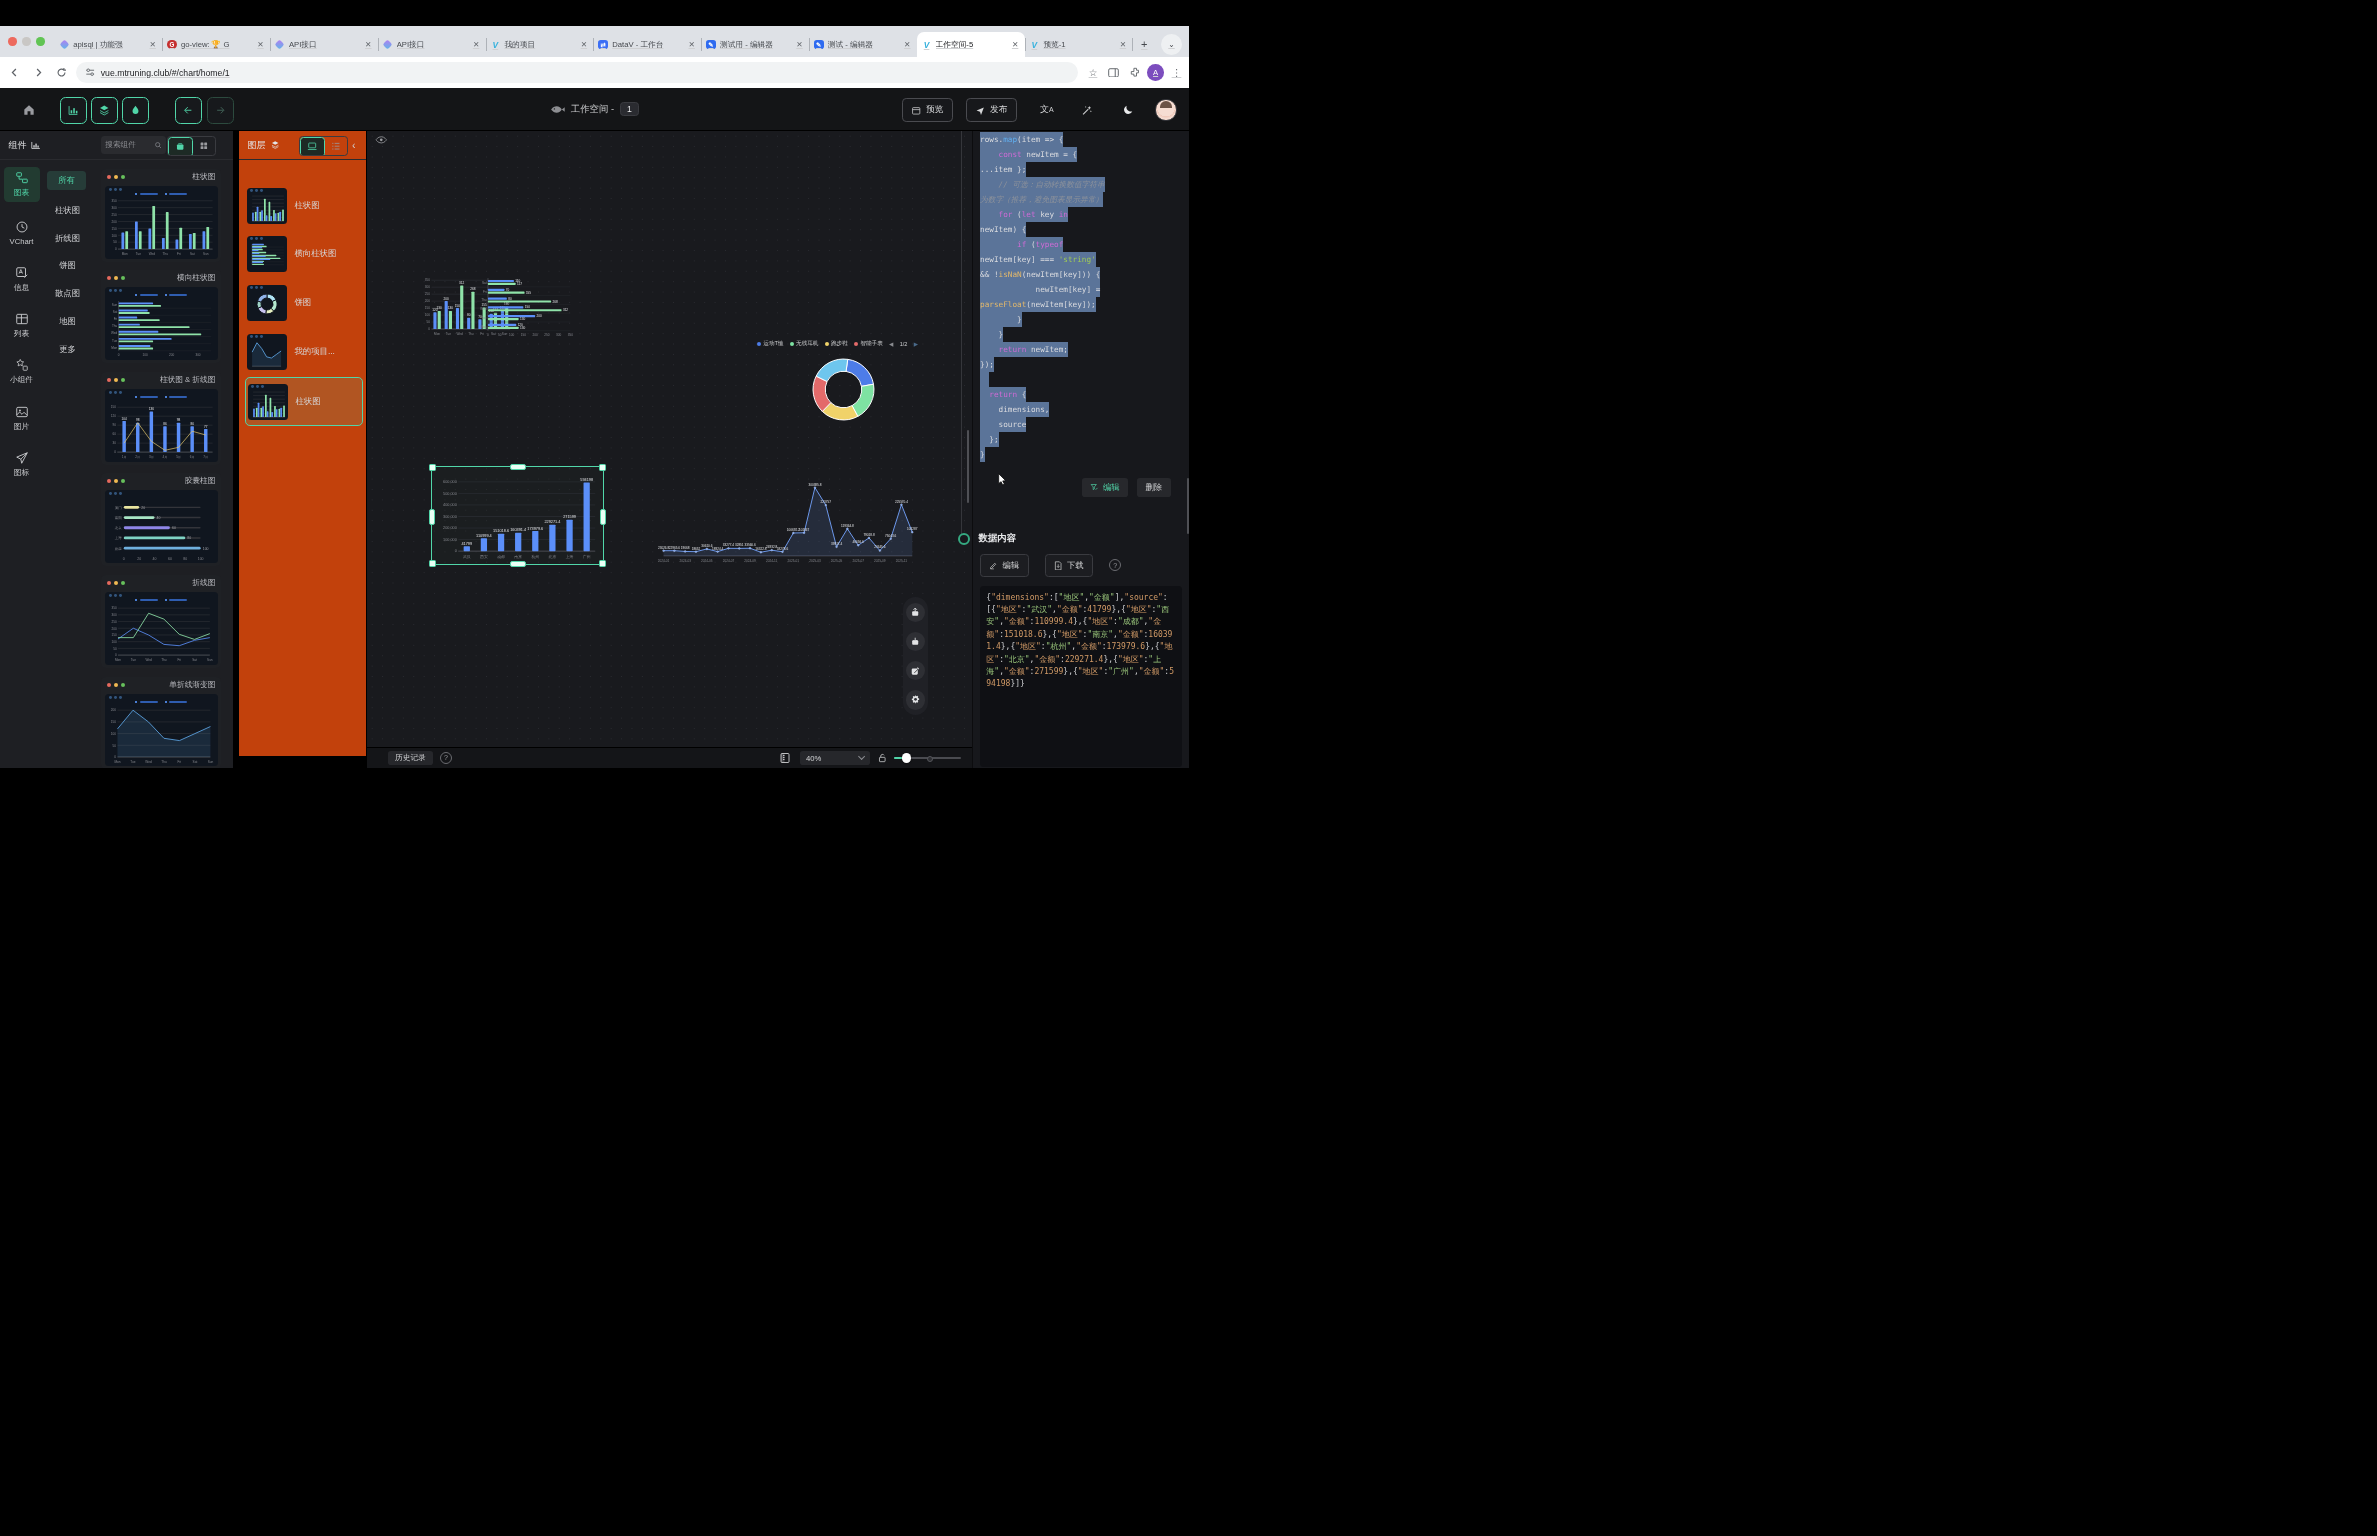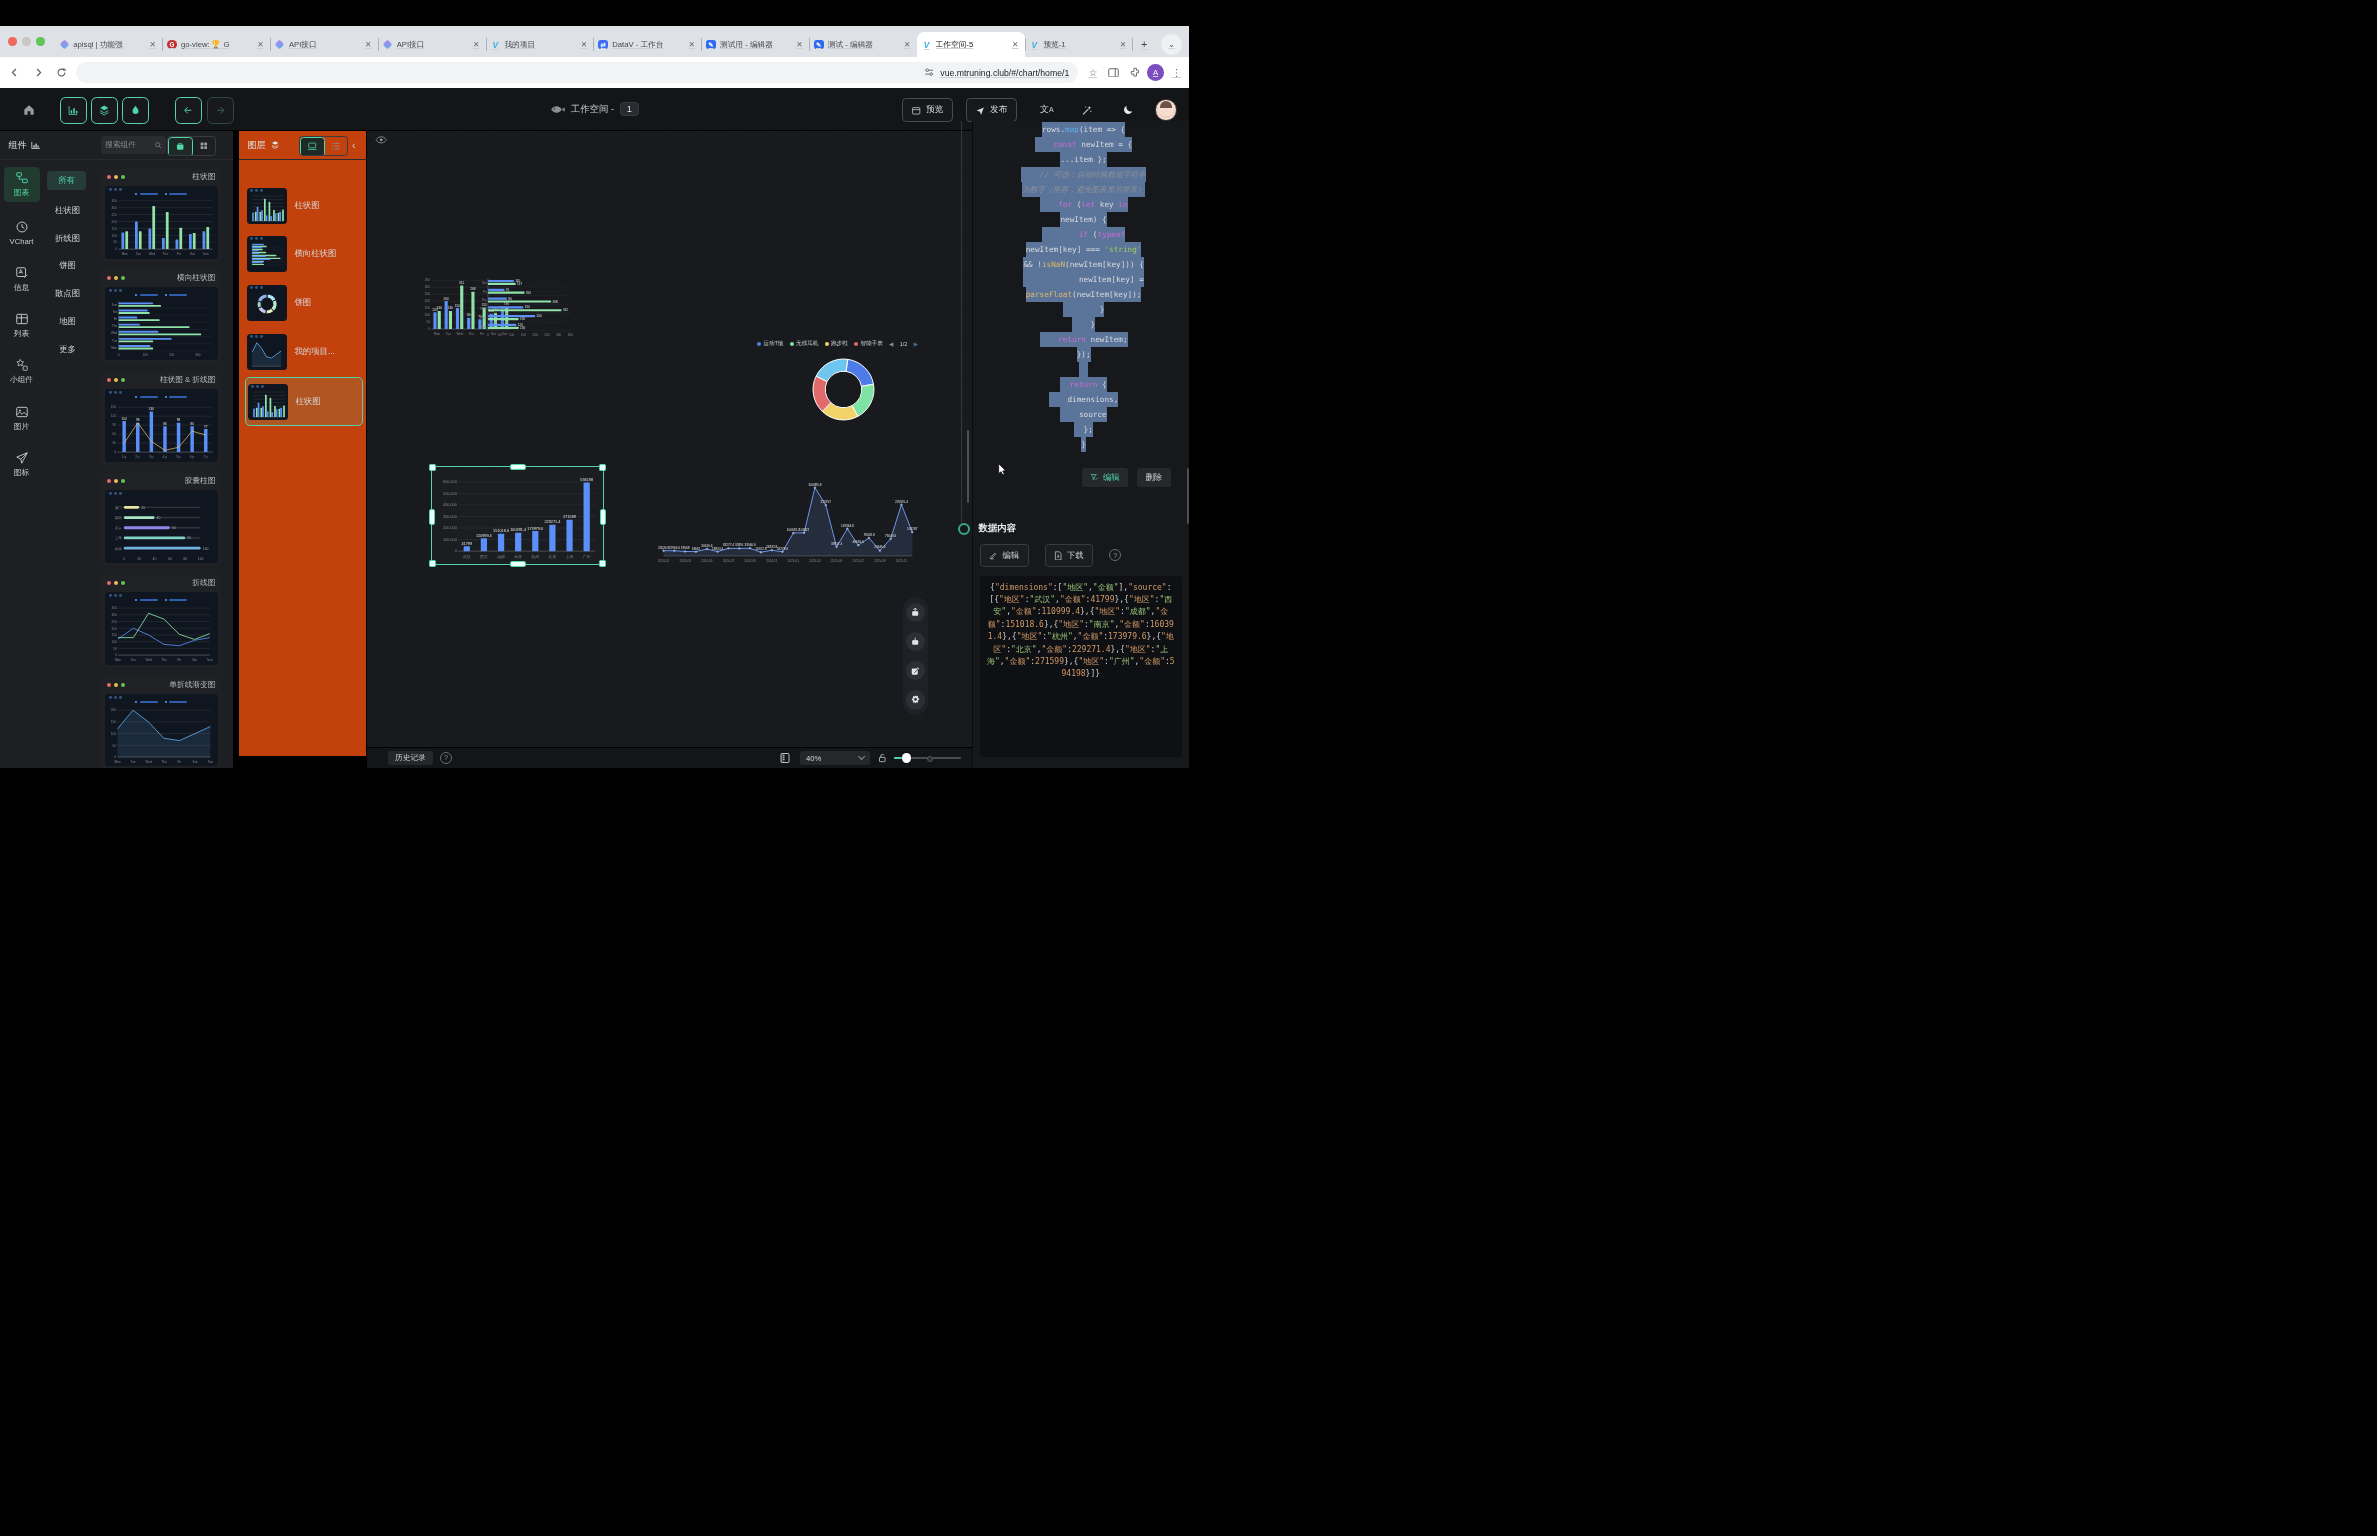--- a/index.html
+++ b/index.html
@@ -25,42 +25,42 @@
   .fav.diamond{color:#fff;background:linear-gradient(135deg,#b47ef2,#5fb6e8);border-radius:2.1px;transform:rotate(45deg);width:7px;height:7px;margin:1.4px;font-size:0;}
   .fav.g{background:#c52f2f;color:#fff;border-radius:50%;font-size:6.3px;}
   .fav.v{color:#38b2dd;font-weight:800;font-size:8.4px;font-style:italic;}
   .fav.datav{background:#3b6ef5;color:#fff;border-radius:2.8px;font-size:6.3px;}
   .fav.pencil{background:#2f6bf0;color:#fff;border-radius:2.8px;font-size:6.3px;}
   .newtab{width:19.5px;height:19.5px;margin:0 2.8px 2.8px 1.4px;display:flex;align-items:center;justify-content:center;font-size:11px;color:#45484d;}
   .tsep{width:0.7px;height:12.5px;background:#aeb2b8;margin-bottom:6.3px;}
   .tabchev{width:21px;height:21px;margin:0 7px 2.1px 4.2px;background:#eef0f2;border-radius:10.4px;display:flex;align-items:center;justify-content:center;color:#45484d;font-size:7.7px;}
   #urlbar{left:0;top:57px;width:1189px;height:31px;background:#fff;display:flex;align-items:center;}
   .navic{width:18px;height:18px;display:flex;align-items:center;justify-content:center;margin-left:5.6px;color:#5f6368;}
-  #omnibox{height:21px;border-radius:10.4px;background:#f1f3f4;flex:1;margin:0 7px 0 5.6px;display:flex;align-items:center;gap:5.6px;padding:0 8.4px;color:#202124;font-size:8.7px;justify-content:flex-end;}
+  #omnibox{height:21px;border-radius:10.4px;background:#f1f3f4;flex:1;margin:0 7px 0 5.6px;display:flex;align-items:center;gap:5.6px;padding:0 8.4px;color:#202124;font-size:8.7px;}
   .urlic{width:16.7px;height:16.7px;display:flex;align-items:center;justify-content:center;color:#5f6368;font-size:9.7px;margin-right:4.2px;}
   #avatarA{width:16.7px;height:16.7px;border-radius:50%;background:#7c4dbe;color:#fff;font-size:7.7px;display:flex;align-items:center;justify-content:center;margin-right:4.2px;}
   
   #appheader{left:0;top:88px;width:1189px;height:42px;background:#141517;border-bottom:0.7px solid #000;}
   .gbtn{position:absolute;top:9px;width:25px;height:25px;border:0.7px solid #51d6a9;border-radius:5.6px;
         display:flex;align-items:center;justify-content:center;color:#51d6a9;background:#17191c;}
   .gbtn.dim{border-color:#2c4a3e;color:#44665a;}
   .hbtn{position:absolute;top:10.4px;height:22px;border:0.7px solid #4a4b50;border-radius:4.2px;background:#17181b;
         display:flex;align-items:center;gap:4.2px;padding:0 8.4px;font-size:8.7px;color:#d6d7d9;}
   .hic{position:absolute;top:12px;width:19.5px;height:19.5px;display:flex;align-items:center;justify-content:center;color:#d2d3d5;}
   #titlewrap{position:absolute;left:0;right:0;top:0;height:42px;display:flex;align-items:center;justify-content:center;gap:5.6px;font-size:9.4px;color:#cfd0d2;}
   #pagebadge{background:#2a2b30;border:0.7px solid #3a3b40;border-radius:3.5px;padding:1.4px 6.3px;color:#e8e8ea;font-size:8.7px;}
   #avatar2{position:absolute;left:1155px;top:11px;width:19.5px;height:19.5px;border-radius:50%;
            background:radial-gradient(circle at 50% 38%,#f6ddd2 55%,#f0c9ba 56%,#f6ddd2 70%);overflow:hidden;border:0.7px solid #3a3b40;}
   #avatar2::before{content:"";position:absolute;left:3.5px;top:1.4px;width:12.5px;height:6.3px;border-radius:6.3px 6.3px 0 0;background:#6c5346;}
   
   #leftpanel{left:0;top:131px;width:233px;bottom:0;background:#1e1f23;}
   #layerspanel{left:239px;top:131px;width:127px;bottom:12px;background:#c2410c;}
   #canvas{left:367px;top:131px;width:605px;bottom:0;background:#191a1e;
           background-image:radial-gradient(circle,#2a2b31 0.7px,rgba(0,0,0,0) 0.8px);background-size:10.4px 10.4px;}
-  #rightpanel{left:972px;top:121px;width:217px;bottom:0;background:#17181c;border-left:0.7px solid #0c0c0e;text-align:center;}
+  #rightpanel{left:972px;top:131px;width:217px;bottom:0;background:#17181c;border-left:0.7px solid #0c0c0e;}
   .phead{position:absolute;left:0;top:0;right:0;height:28px;border-bottom:0.7px solid #2a2b2f;display:flex;align-items:center;}
   .ptitle{font-size:9px;color:#e4e5e7;margin-left:8.4px;display:flex;align-items:center;gap:4.2px;}
   #searchbox{position:absolute;left:101px;top:4.9px;width:57px;height:18px;background:#2a2b2f;border-radius:3.5px;
              display:flex;align-items:center;font-size:7.7px;color:#8a8b90;padding:0 4.2px;gap:2.8px;}
   .toggle2{position:absolute;top:4.9px;height:18px;display:flex;border:0.7px solid #3a3b40;border-radius:3.5px;overflow:hidden;}
   .tgl{width:23px;height:18px;display:flex;align-items:center;justify-content:center;color:#9a9b9f;}
   .tgl.on{border:0.7px solid #51d6a9;border-radius:3.5px;color:#51d6a9;background:#1d2a25;}
   
   .rail-item{position:absolute;left:3.5px;width:36px;border-radius:4.2px;display:flex;flex-direction:column;align-items:center;gap:2.8px;padding:4.2px 0;color:#c9cacd;font-size:7.7px;}
   .rail-item.on{background:#223b31;color:#51d6a9;}

